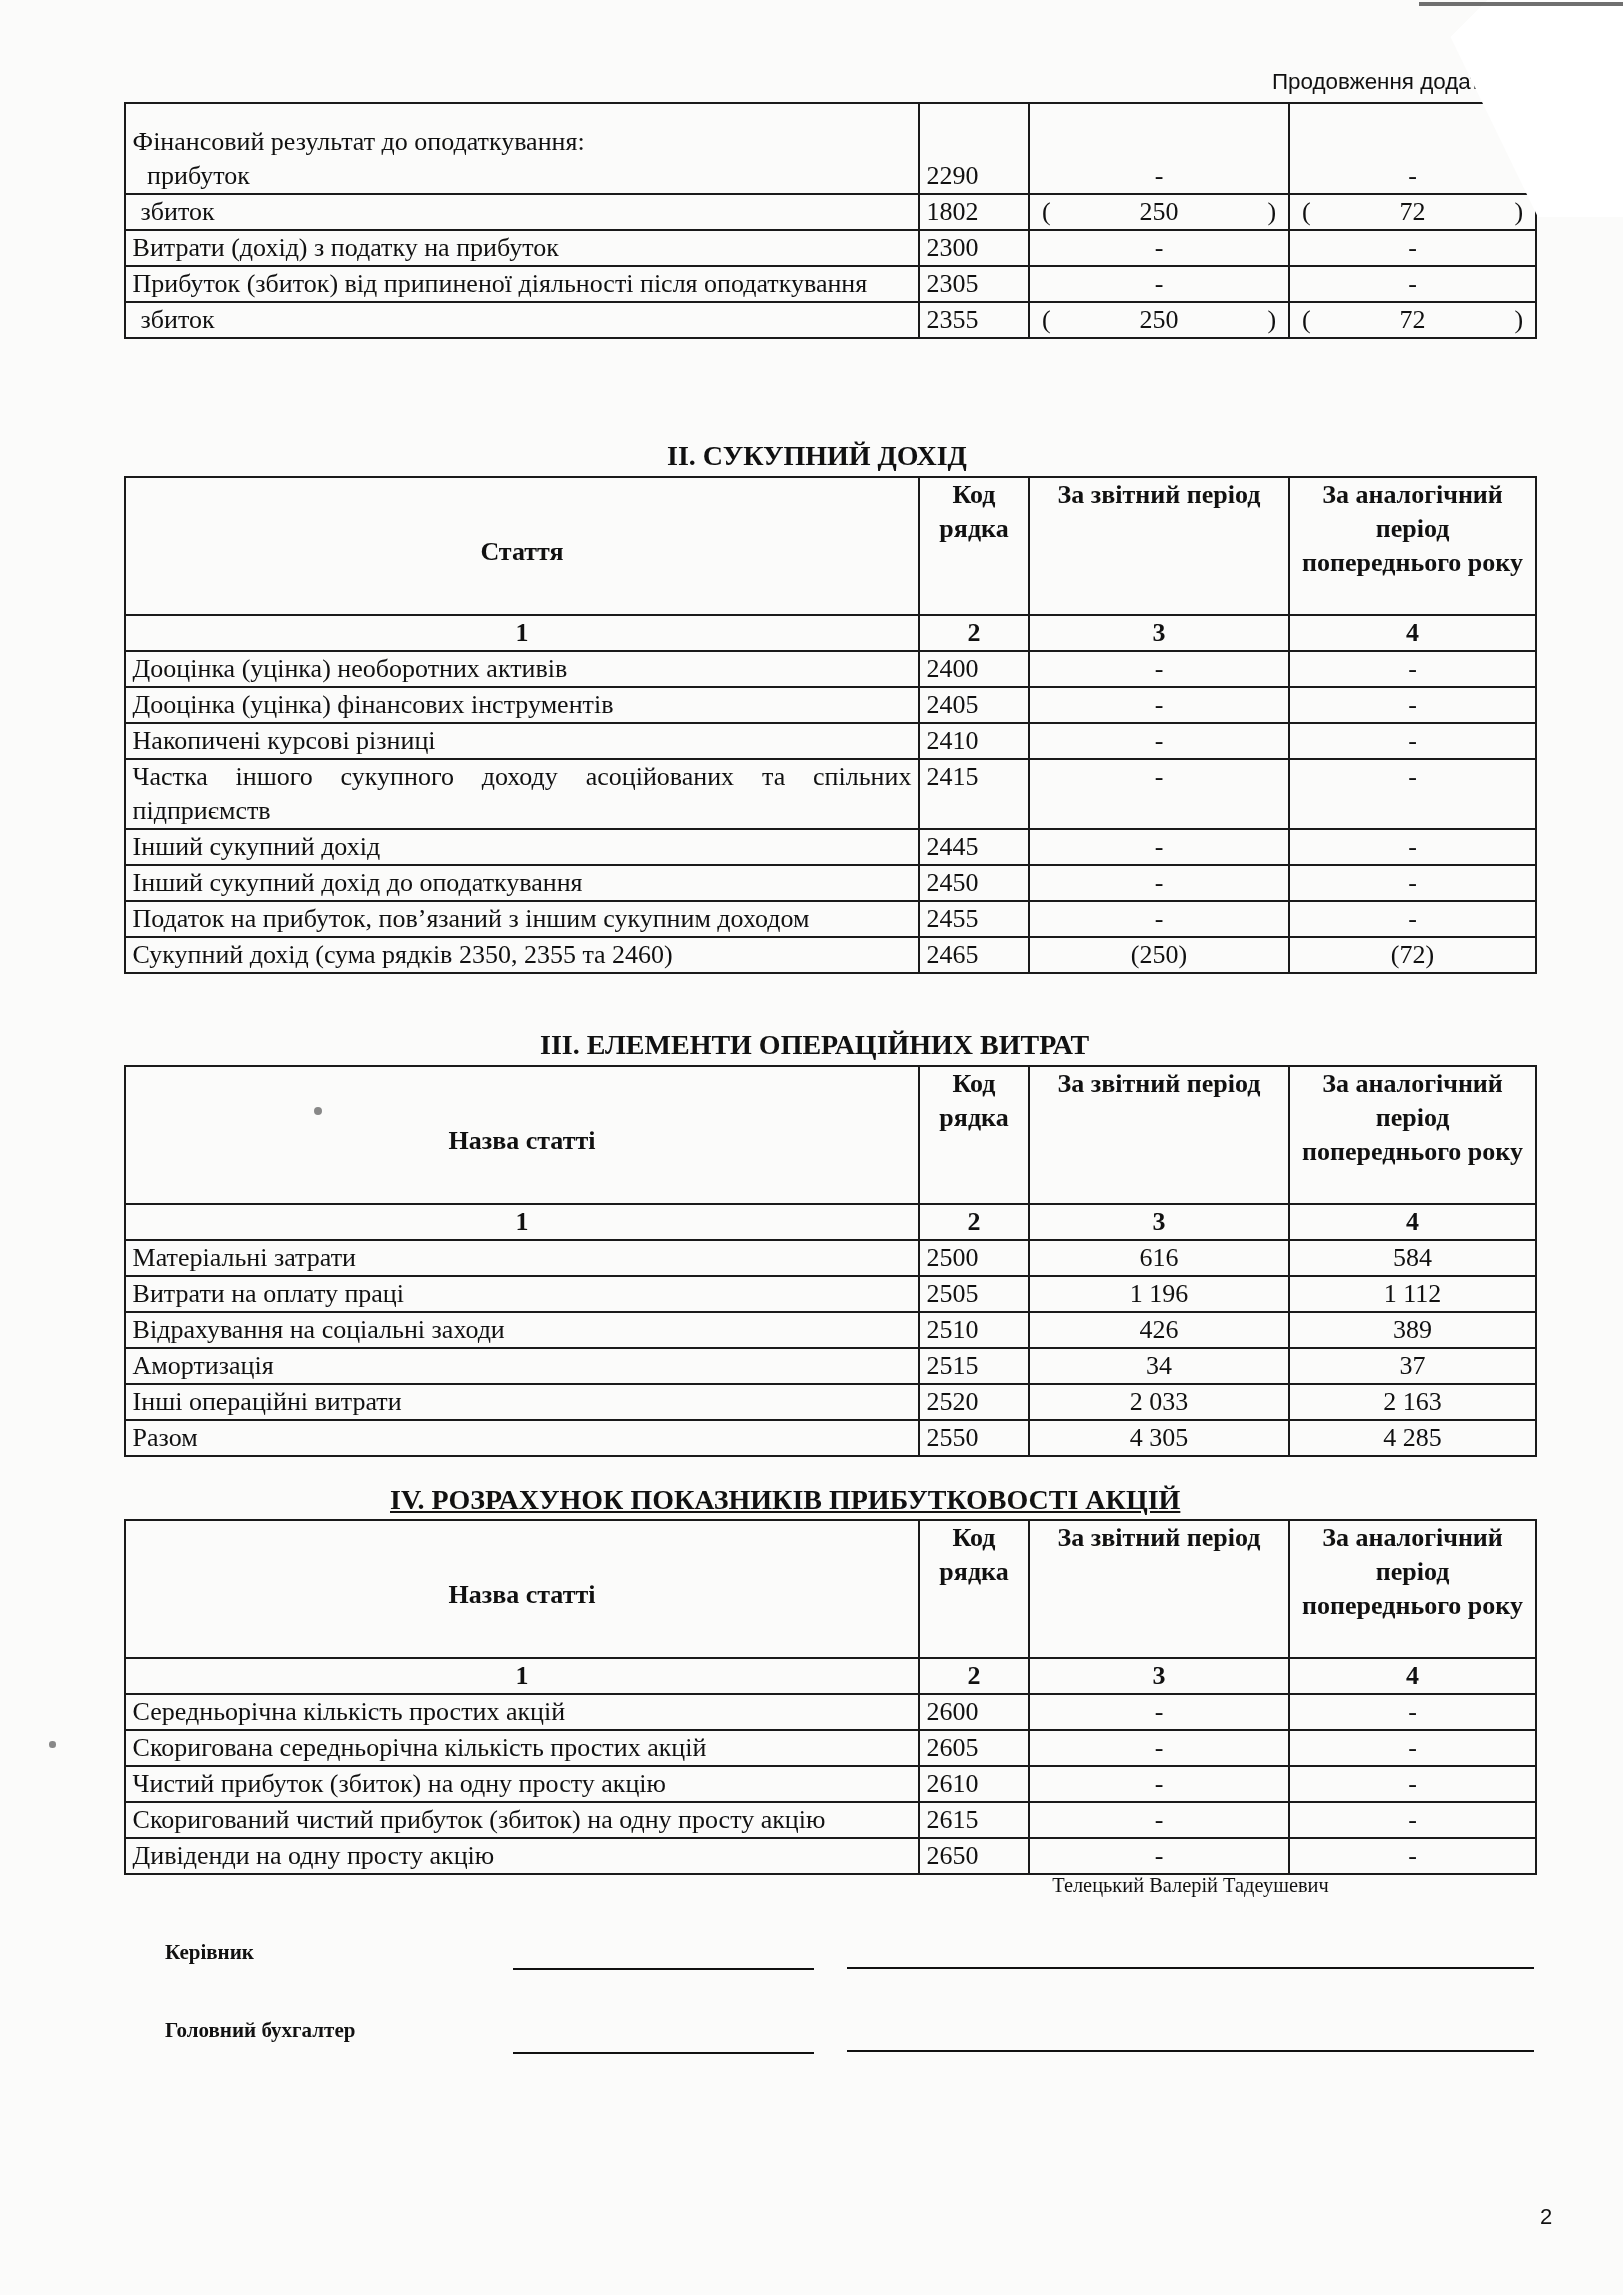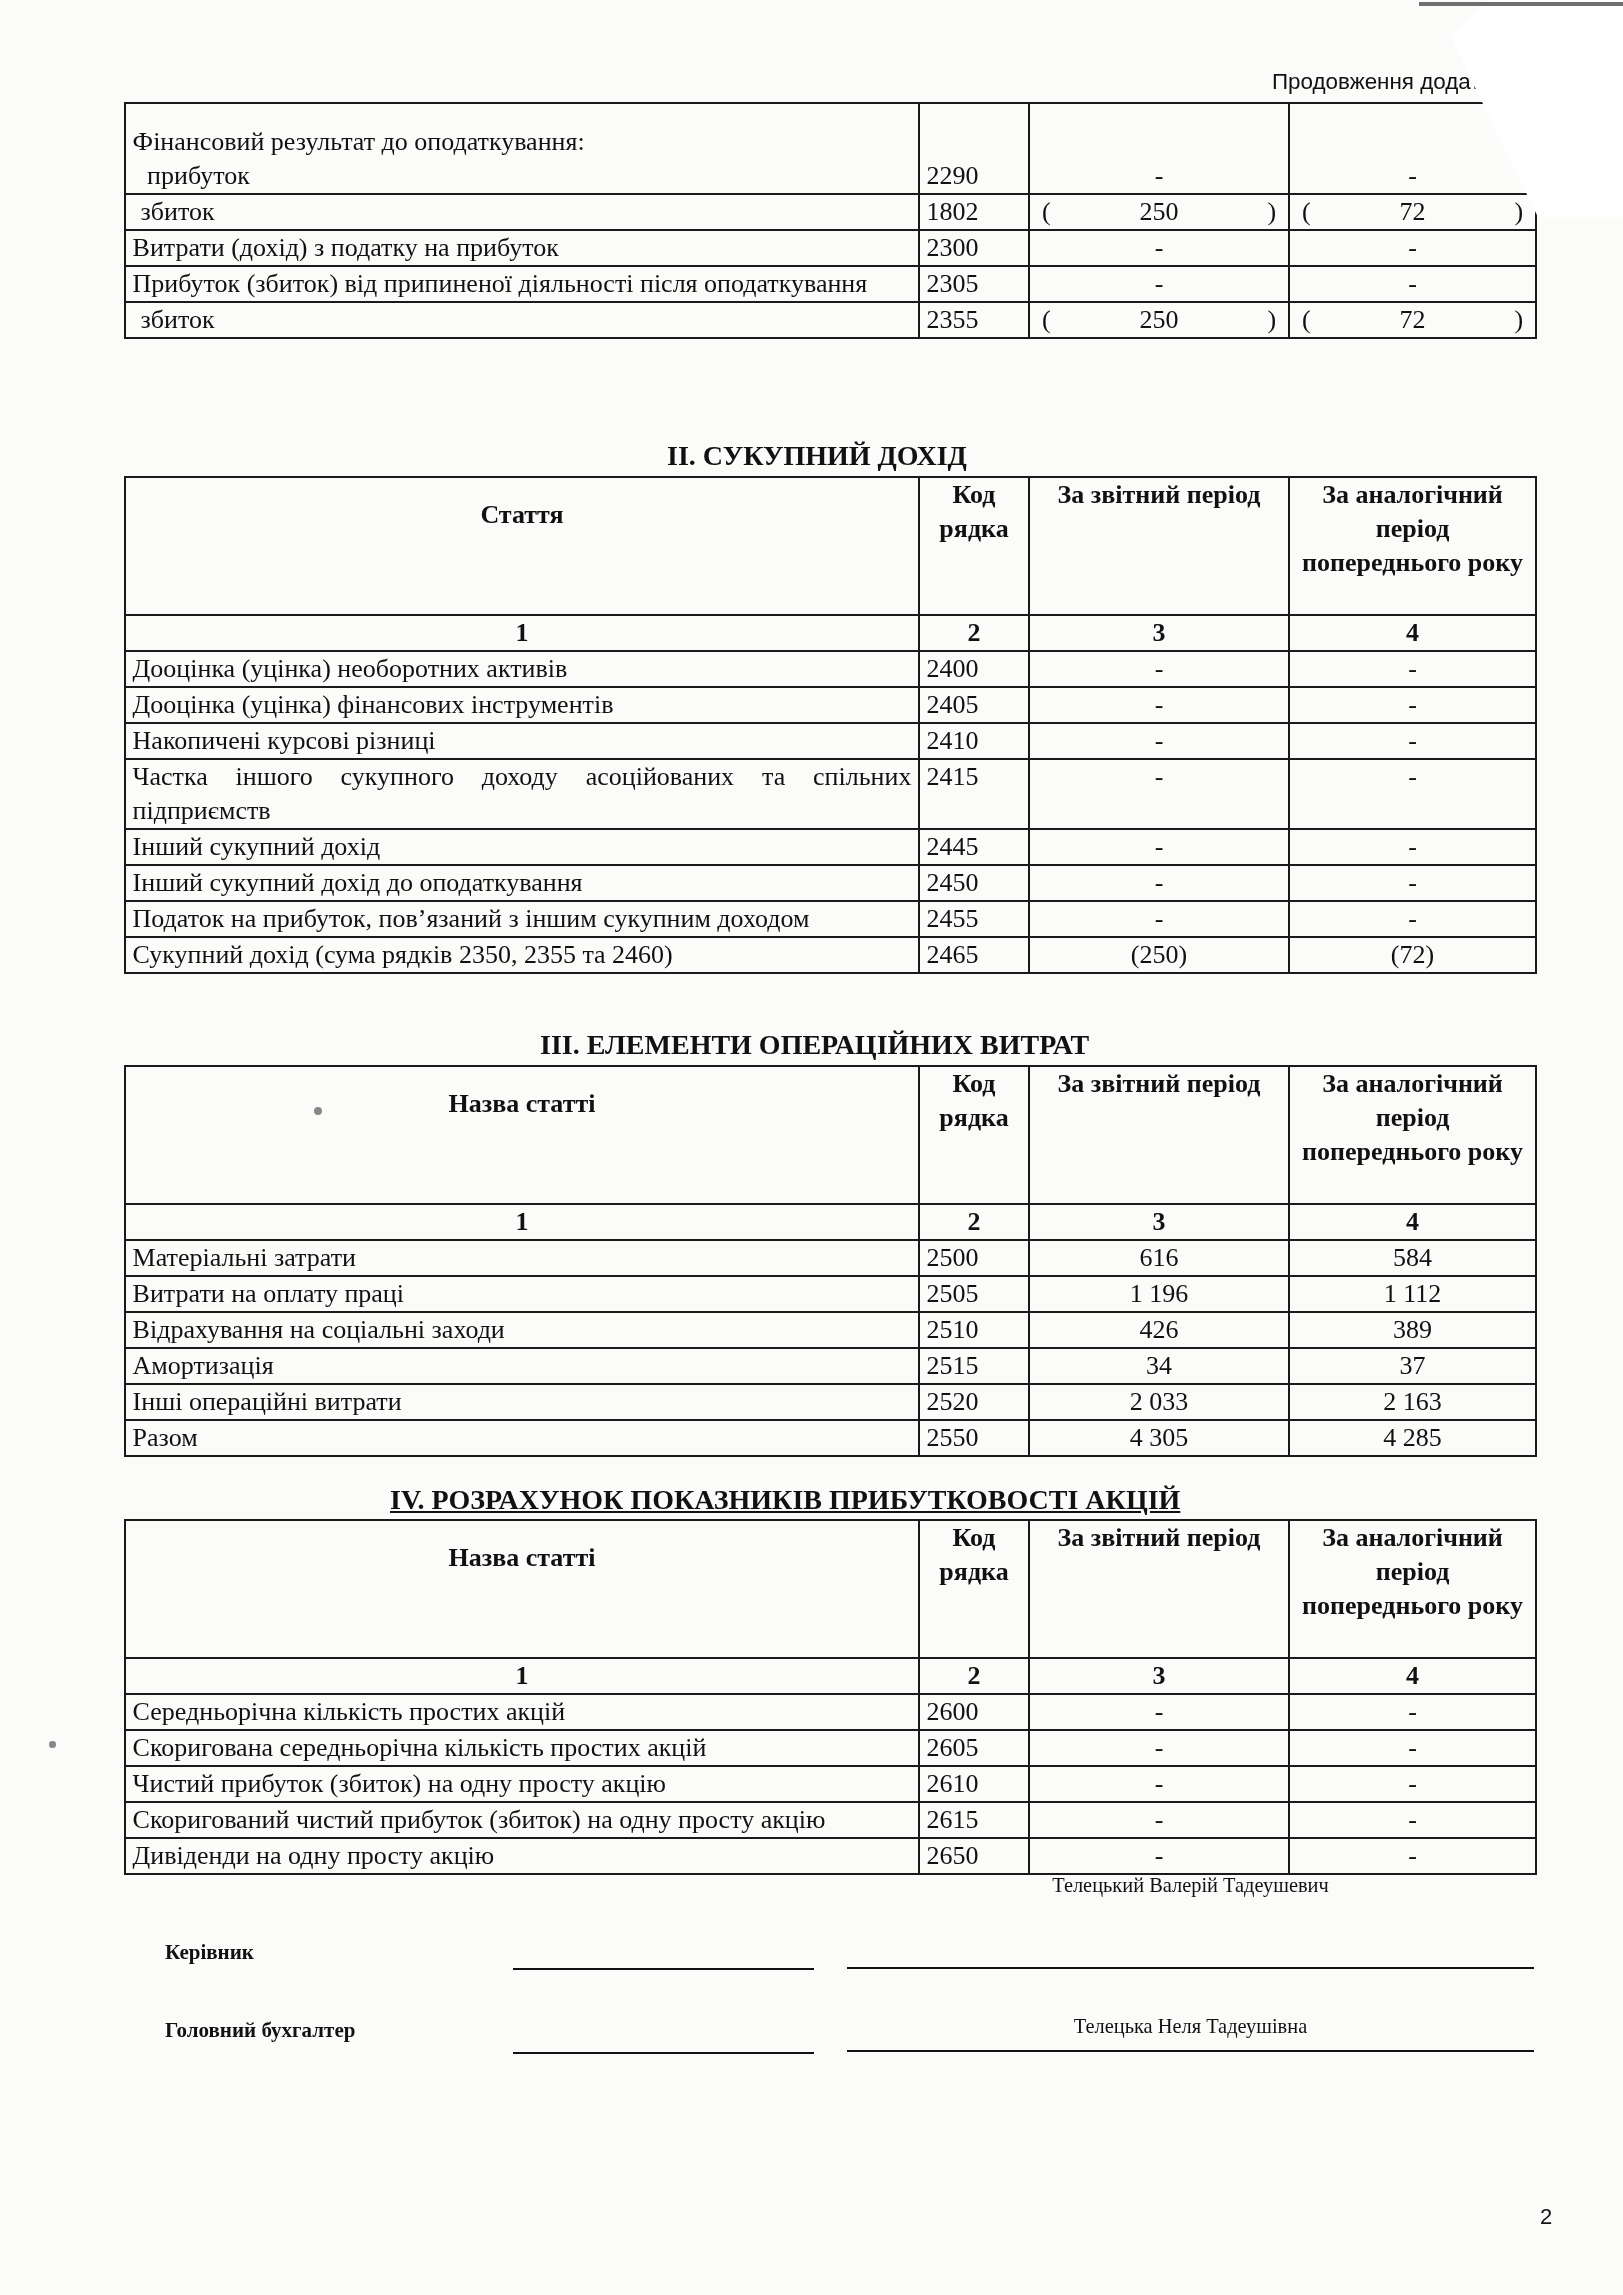--- a/index.html
+++ b/index.html
@@ -30,21 +30,21 @@
     font-size:26px; line-height:34px;
   }
   table.grid td, table.grid th {
     border:2px solid #1a1a1a; padding:0 6.6px; vertical-align:top;
   }
   col.c1 { width:794px; } col.c2 { width:110px; } col.c3 { width:260px; } col.c4 { width:247px; }
   .ctr { text-align:center; }
   .bold { font-weight:normal;margin-top:21px; }
   .indent { padding-left:14.5px !important; }
   .hdr th { font-weight:bold; text-align:center; vertical-align:middle; line-height:34px; }
-  .hdr th.top { vertical-align:top; padding-top:20px; }
+  .hdr th.top { vertical-align:top; padding-top:57px; }
   .nums td { font-weight:bold; text-align:center; }
   .paren { display:flex; justify-content:space-between; padding:0 5.3px; }
   .paren span.v { flex:1; text-align:center; }
   .bottom { vertical-align:bottom !important; }
   .section-title {
     position:absolute; font-weight:bold; font-size:28px; white-space:nowrap;
   }
   .sig-label { position:absolute; font-weight:bold; font-size:21px; }
   .sig-name { position:absolute; font-size:20.4px; text-align:center; }
   .sig-line { position:absolute; height:2px; background:#111; }
@@ -322,21 +322,20 @@
   </table>
 
   <div class="sig-label" style="left:165px; top:1940px;">Керівник</div>
   <div class="sig-line" style="left:513px; top:1968px; width:301px;"></div>
   <div class="sig-line" style="left:847px; top:1967px; width:687px;"></div>
   <div class="sig-name" style="left:847px; top:1874px; width:687px;">Телецький Валерій Тадеушевич</div>
 
   <div class="sig-label" style="left:165px; top:2018px;">Головний бухгалтер</div>
   <div class="sig-line" style="left:513px; top:2052px; width:301px;"></div>
   <div class="sig-line" style="left:847px; top:2050px; width:687px;"></div>
-  <div class="sig-name" style="left:847px; top:2015px; width:687px;">Телецька Неля Тадеушівна</div>
 
   <div class="pagenum">2</div>
 
   <div class="speck" style="left:314px; top:1107px;"></div>
   <div class="speck" style="left:49px; top:1741px; width:6.6px; height:6.6px;"></div>
 
   <div class="fold"></div>
   <div class="fold-edge"></div>
 </div>
 

